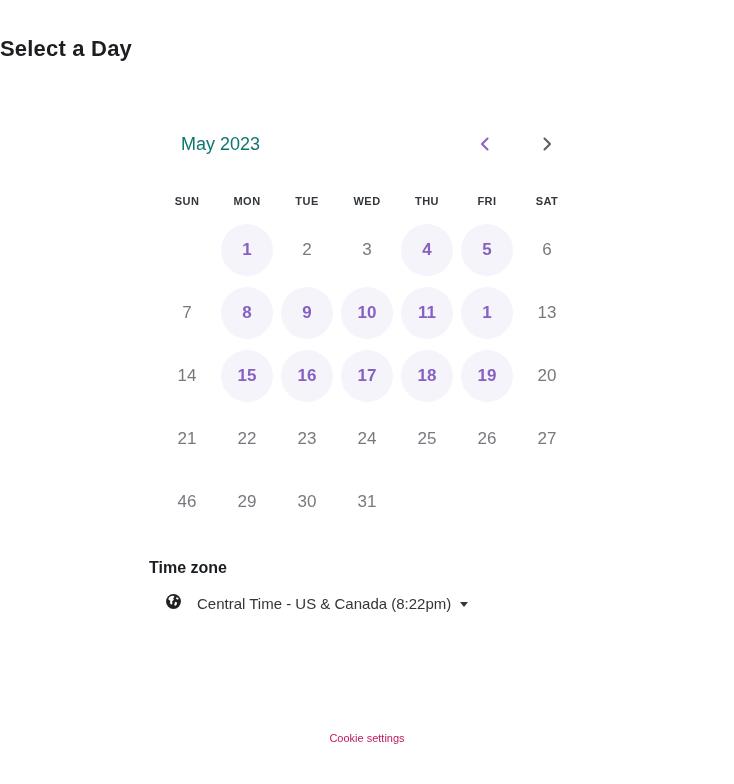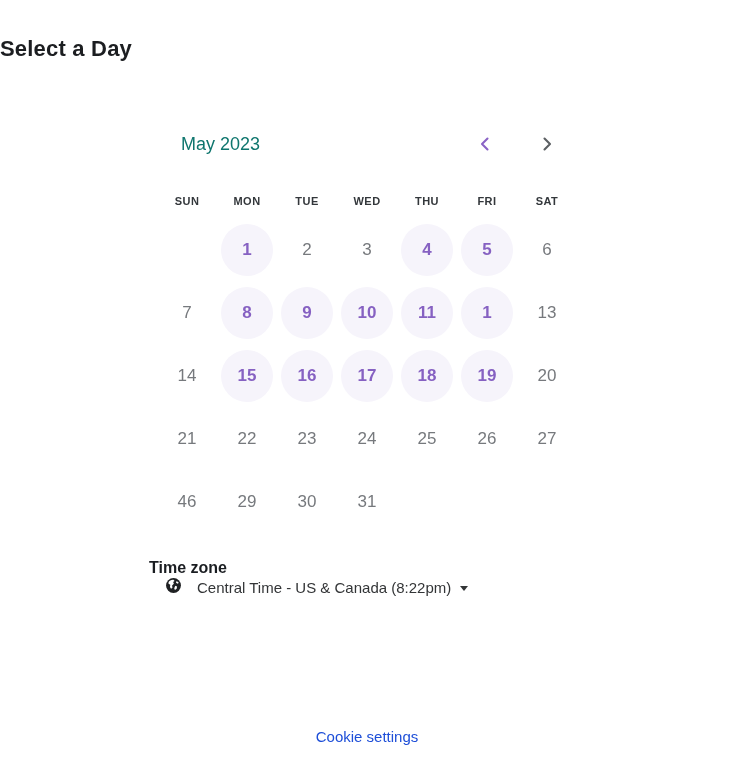--- a/index.html
+++ b/index.html
@@ -97,20 +97,21 @@
     width: 440px;
     padding-left: 2px;
     margin-top: 26px;
   }
   .tz-title {
     font-size: 16px;
     font-weight: 700;
     color: #1a1d21;
   }
   .tz-row {
+    margin-top: 16px;
     margin-left: 16px;
     display: inline-flex;
     align-items: center;
     cursor: pointer;
     background: transparent;
     border: none;
     font-family: "Liberation Sans", sans-serif;
   }
   .tz-row .globe { display: block; }
   .tz-label {
@@ -128,22 +129,22 @@
   }
 
   .cookie-link {
     position: absolute;
     bottom: 38px;
     left: 0;
     width: 100%;
     text-align: center;
   }
   .cookie-link a {
-    font-size: 15px;
-    color: #1d4ed8;
+    font-size: 11px;
+    color: #be185d;
     text-decoration: none;
     cursor: pointer;
   }
 </style>
 </head>
 <body>
 
 <div class="page">
 
   <h1 class="page-title">Select a Day</h1>

